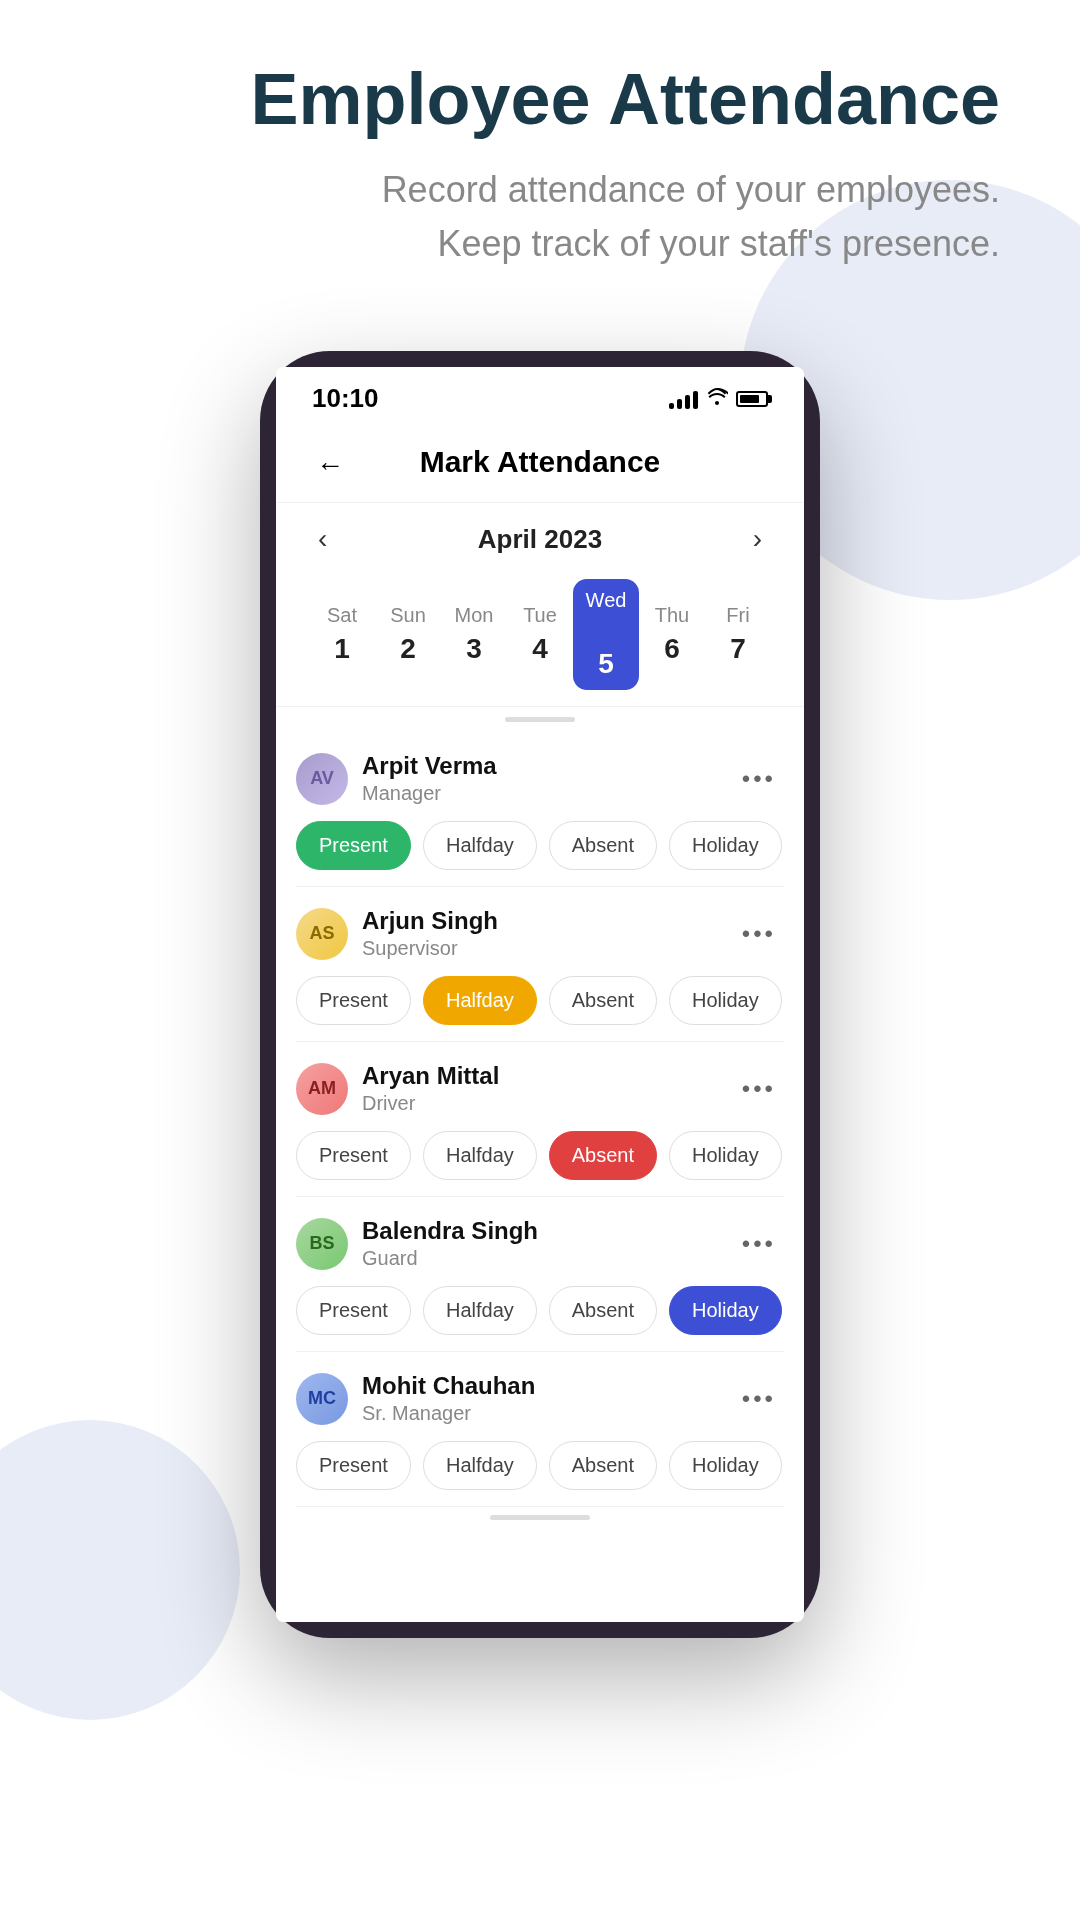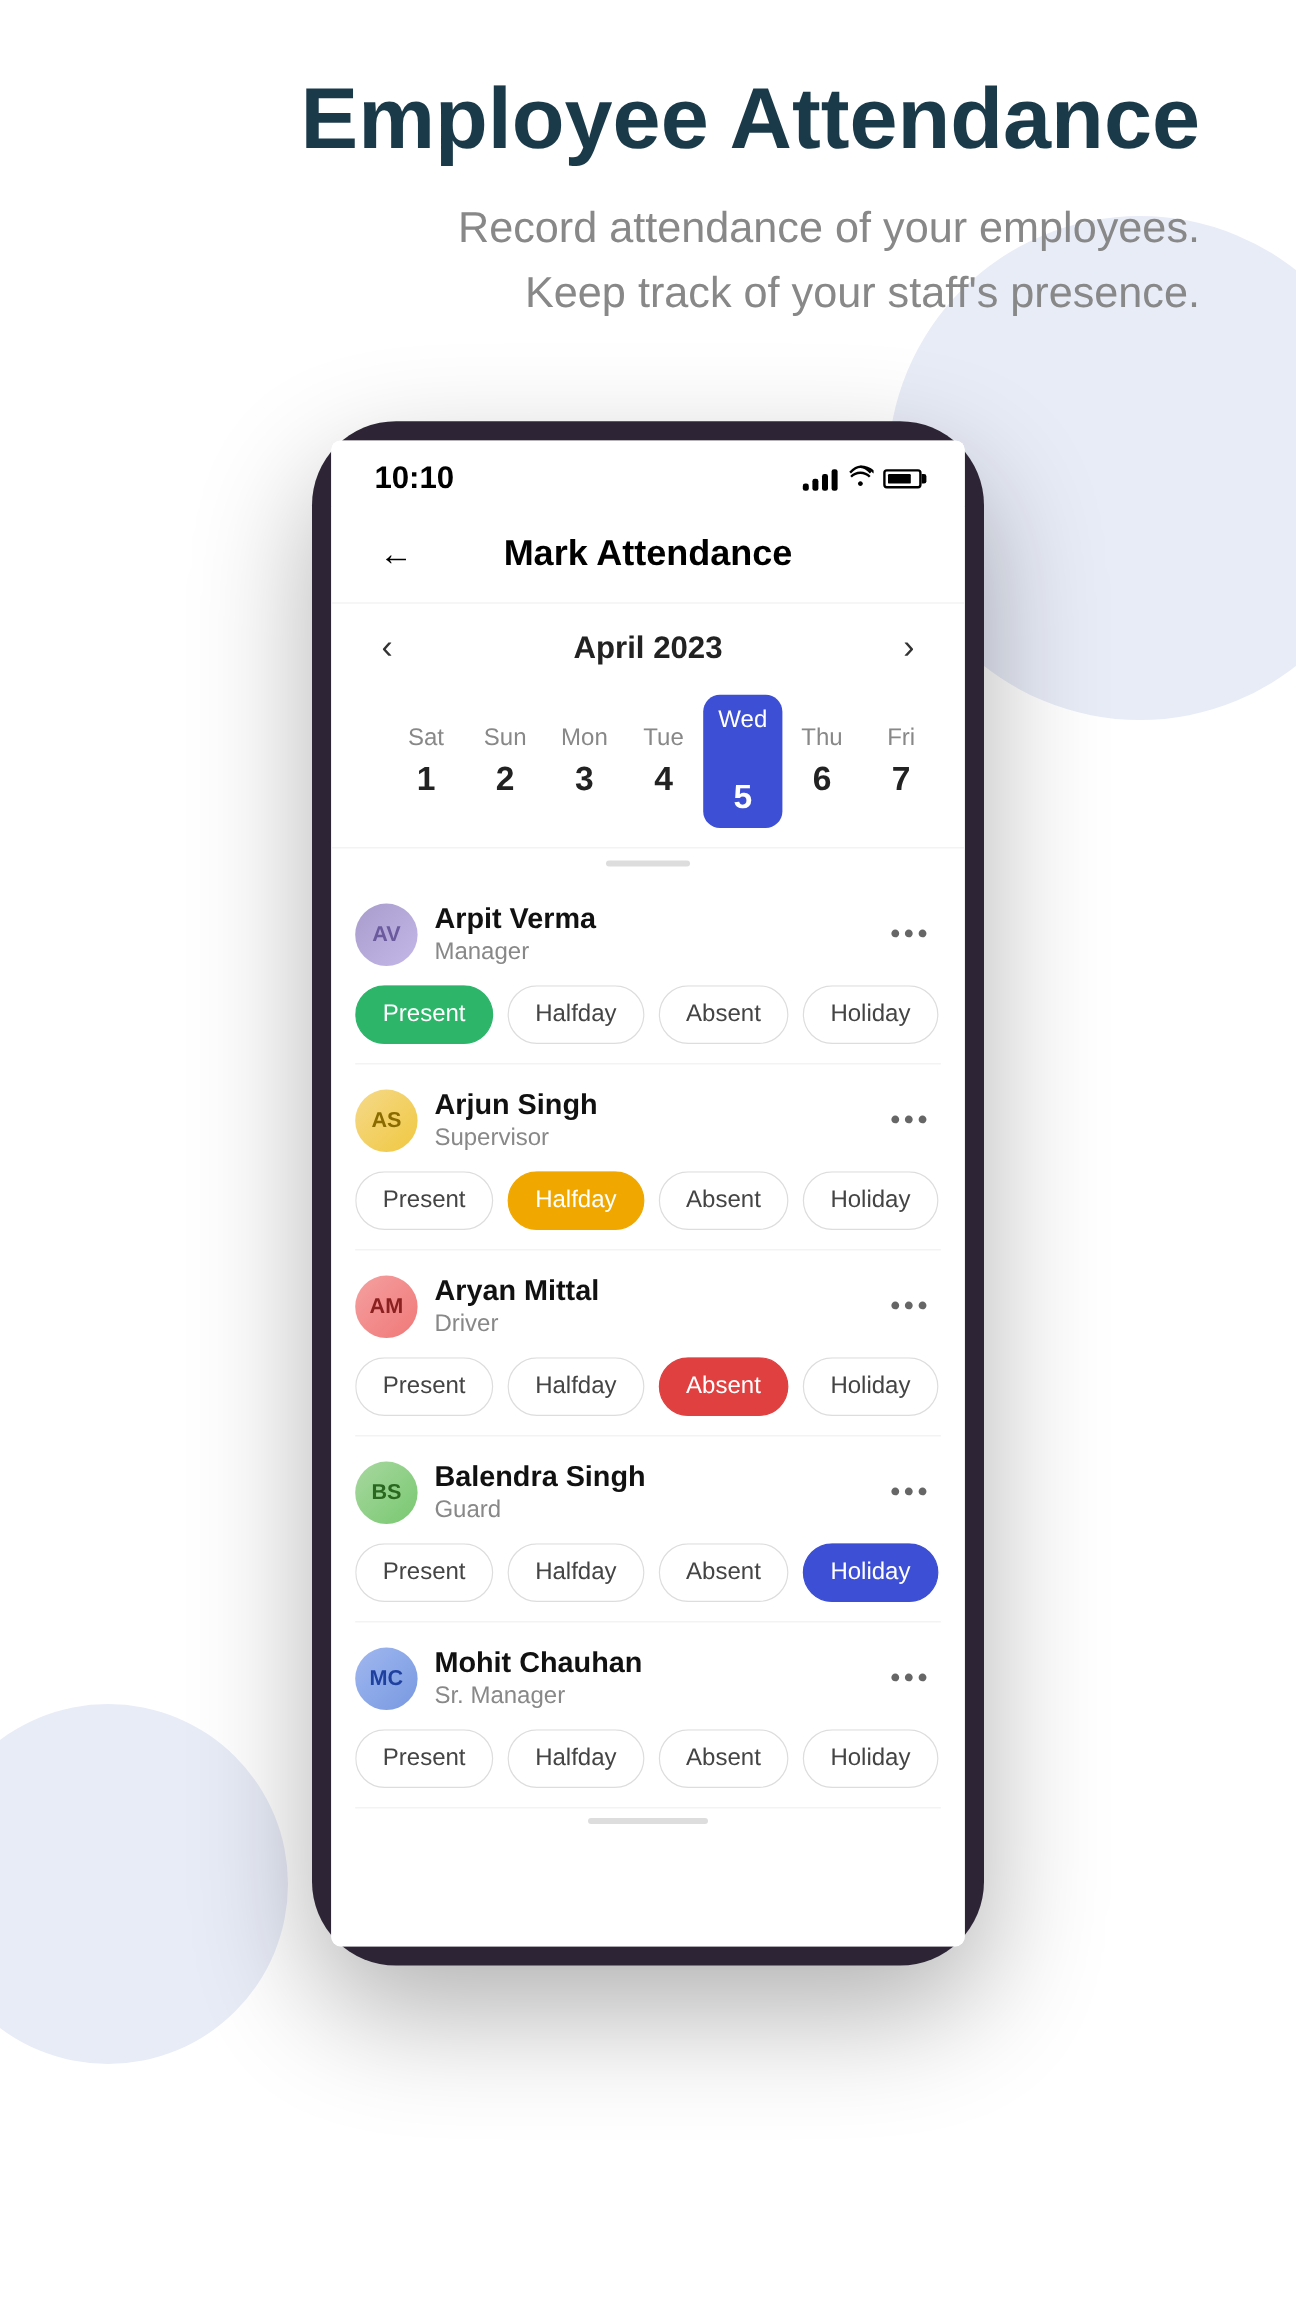--- a/index.html
+++ b/index.html
@@ -182,21 +182,21 @@
       cursor: pointer;
       padding: 4px 12px;
     }
     .month-label {
       font-size: 26px;
       font-weight: 600;
       color: #222;
     }
     .calendar-days {
       display: flex;
-      justify-content: flex-end;
+      justify-content: center;
       align-items: center;
     }
     .cal-day {
       display: flex;
       flex-direction: column;
       align-items: center;
       gap: 6px;
       cursor: pointer;
       padding: 10px 8px;
       border-radius: 14px;

